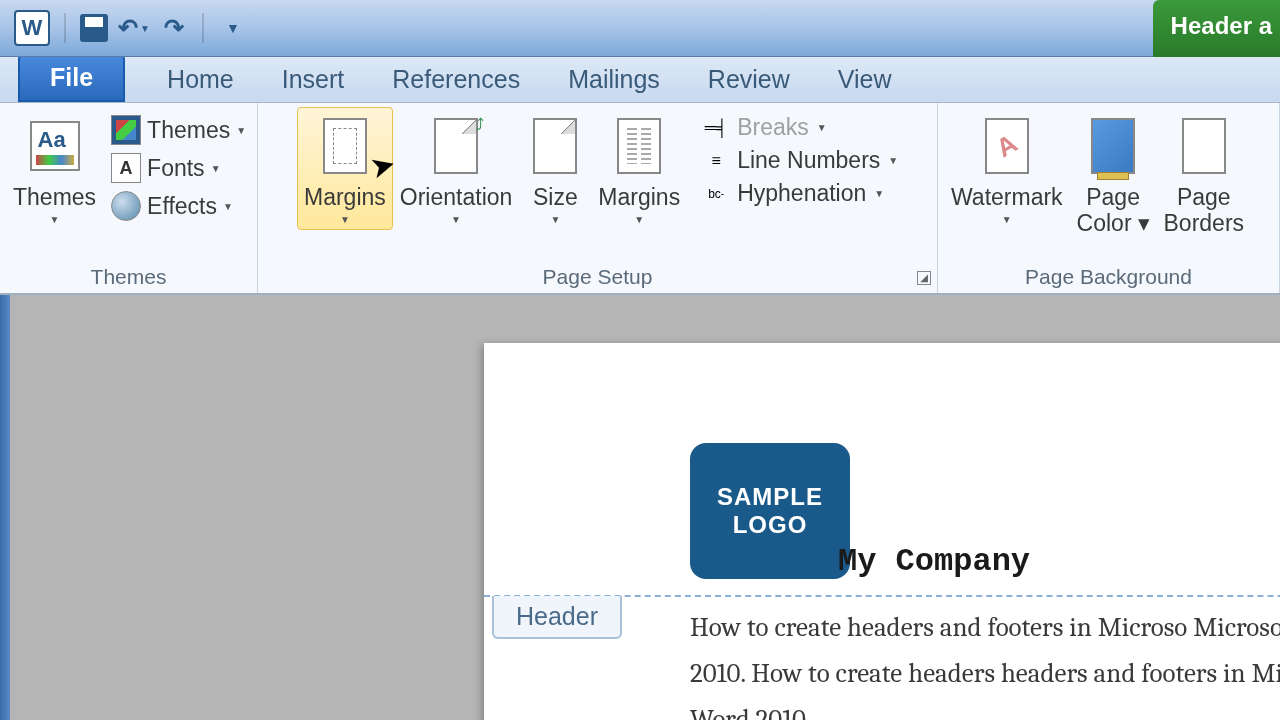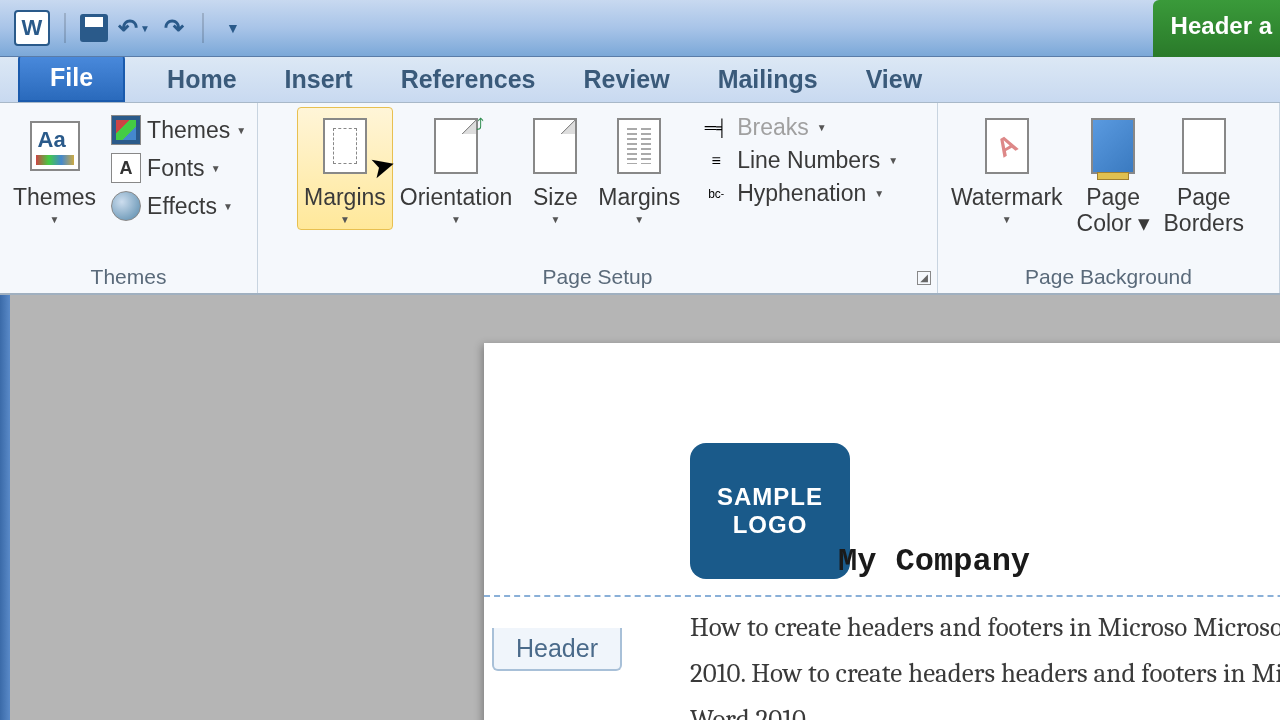--- a/index.html
+++ b/index.html
@@ -12,21 +12,21 @@
 .qat-btn { width: 32px; height: 32px; display: flex; align-items: center; justify-content: center; margin: 0 4px; }
 .save-icon { width: 28px; height: 28px; background: #2a5a8a; border-radius: 3px; position: relative; }
 .save-icon::after { content: ''; position: absolute; top: 3px; left: 5px; right: 5px; height: 10px; background: #fff; }
 .undo-icon { font-size: 24px; color: #2a5a8a; font-weight: bold; }
 .redo-icon { font-size: 24px; color: #2a5a8a; font-weight: bold; }
 .qat-drop { font-size: 10px; color: #2a5a8a; margin-left: 2px; }
 
 .context-tab { position: absolute; right: 0; top: 0; height: 57px; background: linear-gradient(to bottom, #3a9a3a, #2a7a2a); color: #fff; font-size: 24px; font-weight: bold; padding: 12px 8px 0 18px; border-radius: 6px 0 0 0; }
 
 .tabs { height: 46px; background: linear-gradient(to bottom, #dce8f5, #c8d9f0); display: flex; align-items: flex-end; padding-left: 18px; border-bottom: 1px solid #a8b8c8; text-align: right; }
-.tab { padding: 10px 24px 8px; font-size: 25px; color: #3a5a7a; cursor: pointer; font-weight: bold; }
+.tab { padding: 10px 24px 8px; font-size: 25px; color: #3a5a7a; cursor: pointer; }
 .tab.file { background: linear-gradient(to bottom, #4a8adc, #2a6abc); color: #fff; border-radius: 6px 6px 0 0; border: 2px solid #1a5aac; font-weight: bold; margin-right: 18px; padding: 8px 30px; }
 .tab.active { background: #f5f8fc; border: 1px solid #a8b8c8; border-bottom: none; border-radius: 4px 4px 0 0; color: #5a4aac; }
 
 .ribbon { height: 192px; background: #f5f8fc; display: flex; border-bottom: 2px solid #a0b0c0; }
 .group { border-right: 1px solid #c8d4e0; display: flex; flex-direction: column; position: relative; padding: 4px 6px 0; }
 .group-label { text-align: center; font-size: 21px; color: #5a6a7a; padding: 6px 0 4px; }
 .group-content { flex: 1; display: flex; align-items: flex-start; }
 .dialog-launcher { position: absolute; bottom: 8px; right: 6px; width: 14px; height: 14px; border: 1px solid #888; font-size: 10px; text-align: center; line-height: 12px; color: #666; }
 
 .big-btn { display: flex; flex-direction: column; align-items: center; padding: 4px 6px; cursor: pointer; border: 1px solid transparent; border-radius: 4px; }
@@ -62,21 +62,21 @@
 .small-cmd { display: flex; align-items: center; padding: 3px 6px; cursor: pointer; }
 .small-cmd-icon { width: 30px; height: 24px; margin-right: 6px; display: flex; align-items: center; justify-content: center; }
 .small-cmd-label { font-size: 23px; color: #3a3a3a; }
 .small-cmd.disabled .small-cmd-label { color: #a0a0a0; }
 .small-cmd-drop { font-size: 10px; color: #555; margin-left: 8px; }
 
 .doc-area { position: absolute; left: 0; right: 0; top: 295px; bottom: 0; background: #b5b5b5; }
 .doc-edge { position: absolute; left: 0; top: 0; bottom: 0; width: 10px; background: linear-gradient(to right, #3a6aa8, #5a8ac8); }
 .page { position: absolute; left: 484px; top: 48px; width: 900px; background: #fff; box-shadow: -2px 2px 8px rgba(0,0,0,0.3); padding: 100px 0 0 0; min-height: 600px; }
 .header-dash { position: absolute; top: 252px; left: 0; right: 0; border-top: 2px dashed #8ab0d8; }
-.header-tag { position: absolute; top: 253px; left: 8px; background: #f0f5fb; border: 2px solid #a8c0d8; border-top: none; padding: 6px 22px; font-size: 25px; color: #4a6a8a; border-radius: 0 0 6px 6px; margin-top: 32px; }
+.header-tag { position: absolute; top: 253px; left: 8px; background: #f0f5fb; border: 2px solid #a8c0d8; border-top: none; padding: 6px 22px; font-size: 25px; color: #4a6a8a; border-radius: 0 0 6px 6px; }
 .logo-box { position: absolute; top: 100px; left: 206px; width: 160px; height: 136px; background: #1a5a8a; border-radius: 16px; display: flex; flex-direction: column; align-items: center; justify-content: center; }
 .logo-box span { color: #fff; font-weight: 900; font-size: 24px; letter-spacing: 1px; line-height: 28px; }
 .company-title { position: absolute; top: 200px; left: 354px; font-size: 32px; font-weight: bold; color: #1a1a1a; font-family: Liberation Mono, monospace; }
 .body-text { position: absolute; top: 262px; left: 206px; right: 0; font-size: 27px; color: #3a3a3a; line-height: 46px; font-family: Cambria, Georgia, serif; }
 
 .cursor { position: absolute; top: 148px; left: 370px; font-size: 30px; color: #000; pointer-events: none; z-index: 100; transform: rotate(-15deg); }
 </style>
 </head>
 <body>
 
@@ -100,22 +100,22 @@
       <span class="qat-drop" style="font-size:14px">▼</span>
     </div>
   <div class="context-tab">Header a</div>
 </div>
 
 <div class="tabs">
   <div class="tab file">File</div>
   <div class="tab">Home</div>
   <div class="tab">Insert</div>
   <div class="tab">References</div>
+  <div class="tab">Mailings</div>
   <div class="tab">Review</div>
-  <div class="tab">Mailings</div>
   <div class="tab">View</div>
 </div>
 
 <div class="ribbon">
 
   <div class="group" style="width:258px">
     <div class="group-content">
       <div class="big-btn">
         <div class="big-btn-icon">
             <div class="themes-icon"></div>

